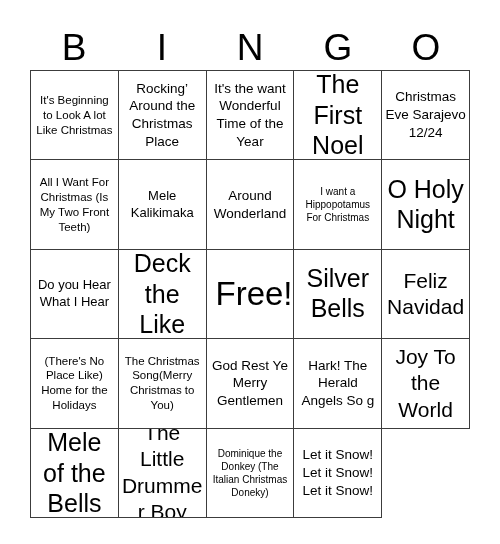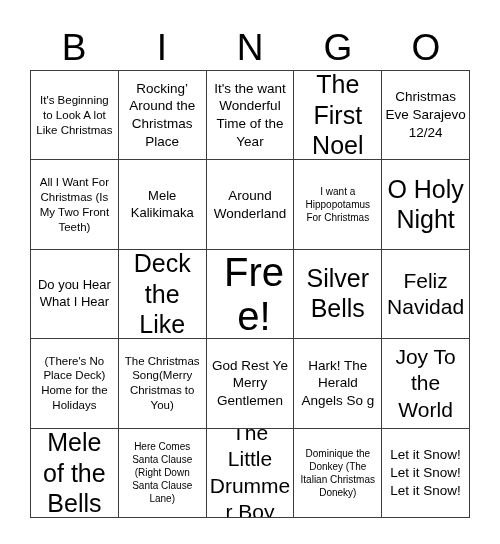--- a/index.html
+++ b/index.html
@@ -75,21 +75,21 @@
     overflow-wrap: break-word;
   }
   
   .sz-xs .cell-text { font-size: 10px;   line-height: 1.30; }
   .sz-s  .cell-text { font-size: 11.5px; line-height: 1.30; }
   .sz-m  .cell-text { font-size: 13.5px; line-height: 1.32; }
   .sz-l  .cell-text { font-size: 13px;   line-height: 1.30; }
   .sz-xl .cell-text { font-size: 21px;   line-height: 1.26; }
   .sz-2x .cell-text { font-size: 25px;   line-height: 1.22; }
   .sz-3x .cell-text { font-size: 25px;   line-height: 1.18; }
-  .sz-4x .cell-text { font-size: 40px;   line-height: 1.10; margin-left: 8px; }
+  .sz-4x .cell-text { font-size: 33px;   line-height: 1.10; margin-left: 8px; }
 </style>
 </head>
 <body>
 
 <div id="card">
 
   <div id="bingo-header">
     <div class="header-letter">B</div>
     <div class="header-letter">I</div>
     <div class="header-letter">N</div>
@@ -141,41 +141,38 @@
         <span class="cell-text">Free!</span>
       </div>
     <div class="cell sz-3x">
         <span class="cell-text">Silver Bells</span>
       </div>
     <div class="cell sz-xl">
         <span class="cell-text">Feliz Navidad</span>
       </div>
 
     <div class="cell sz-s">
-        <span class="cell-text">(There's No Place Deck) Home for the Holidays</span>
+        <span class="cell-text">(There's No Place Like) Home for the Holidays</span>
       </div>
     <div class="cell sz-s">
         <span class="cell-text">The Christmas Song(Merry Christmas to You)</span>
       </div>
     <div class="cell sz-m">
         <span class="cell-text">God Rest Ye Merry Gentlemen</span>
       </div>
     <div class="cell sz-m">
         <span class="cell-text">Hark! The Herald Angels So g</span>
       </div>
     <div class="cell sz-xl">
         <span class="cell-text">Joy To the World</span>
       </div>
 
     <div class="cell sz-2x">
         <span class="cell-text">Mele of the Bells</span>
       </div>
-    <div class="cell sz-xs">
-        <span class="cell-text">Here Comes Santa Clause (Right Down Santa Clause Lane)</span>
-      </div>
     <div class="cell sz-xl">
         <span class="cell-text">The Little Drummer Boy</span>
       </div>
     <div class="cell sz-xs">
         <span class="cell-text">Dominique the Donkey (The Italian Christmas Doneky)</span>
       </div>
     <div class="cell sz-m">
         <span class="cell-text">Let it Snow! Let it Snow! Let it Snow!</span>
       </div>
 

